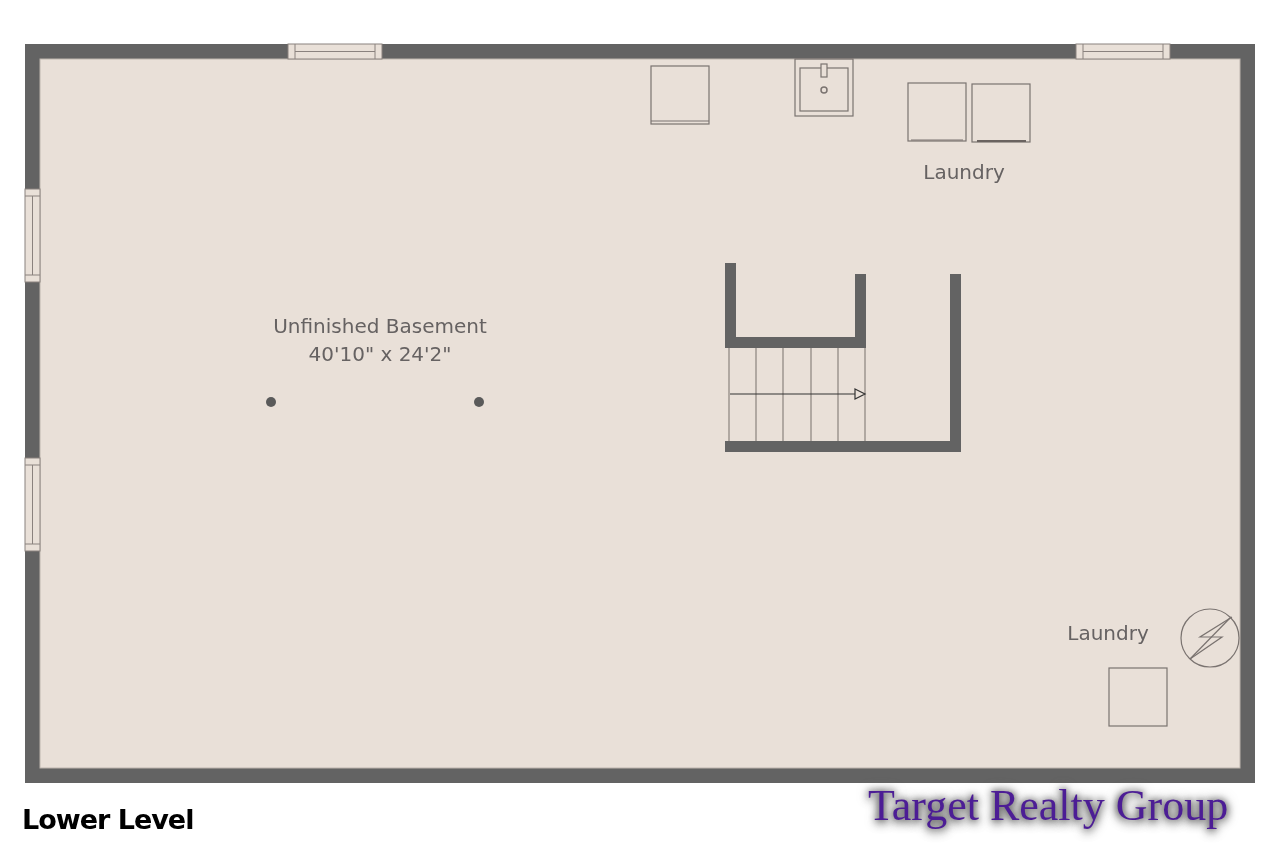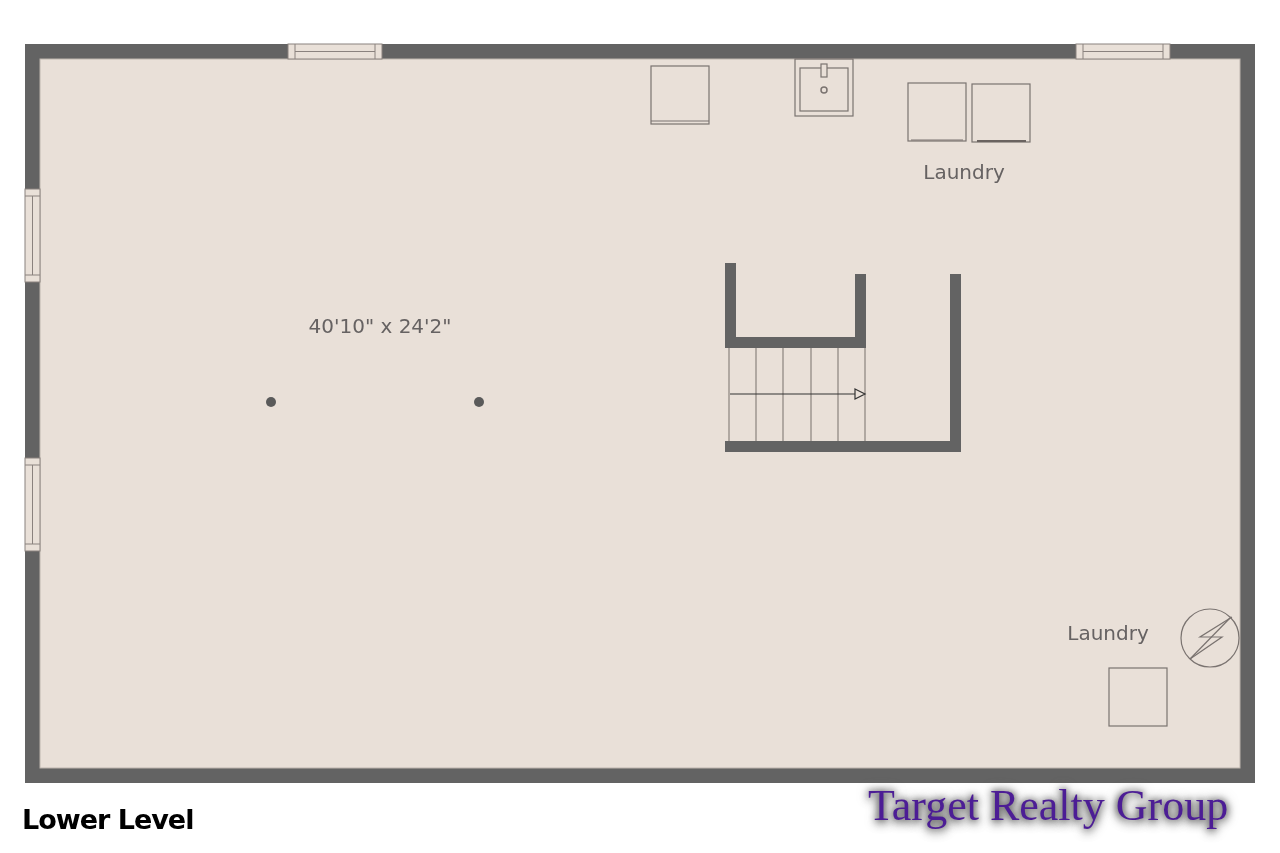--- a/index.html
+++ b/index.html
@@ -95,19 +95,20 @@
   <g>
     <circle cx="1210" cy="638" r="29" fill="none" stroke="#7a7370" stroke-width="1.2"></circle>
     <line x1="1190" y1="659" x2="1231" y2="617" stroke="#7a7370" stroke-width="1.2"></line>
     <polyline points="1232,617 1200,637 1222,637 1190,659" fill="none" stroke="#7a7370" stroke-width="1.2"></polyline>
   </g>
 
   <rect x="1109" y="668" width="58" height="58" fill="none" stroke="#7a7370" stroke-width="1.2"></rect>
 </svg>
 
 <div class="room-label" style="left:230px; top:312px; width:300px;">
+  <div>Unfinished Basement</div>
   <div>40'10" x 24'2"</div>
 </div>
 <div class="room-label" style="left:894px; top:158px; width:140px;">Laundry</div>
 <div class="room-label" style="left:1048px; top:619px; width:120px;">Laundry</div>
 
 <div class="level-title">Lower Level</div>
 <div class="watermark">Target Realty Group</div>
 
 </body></html>

